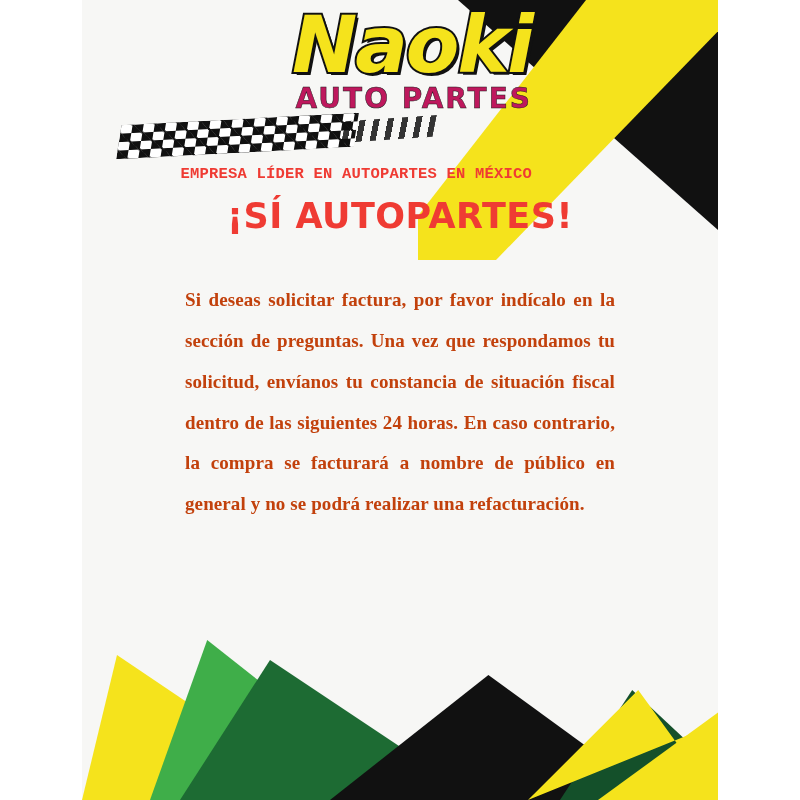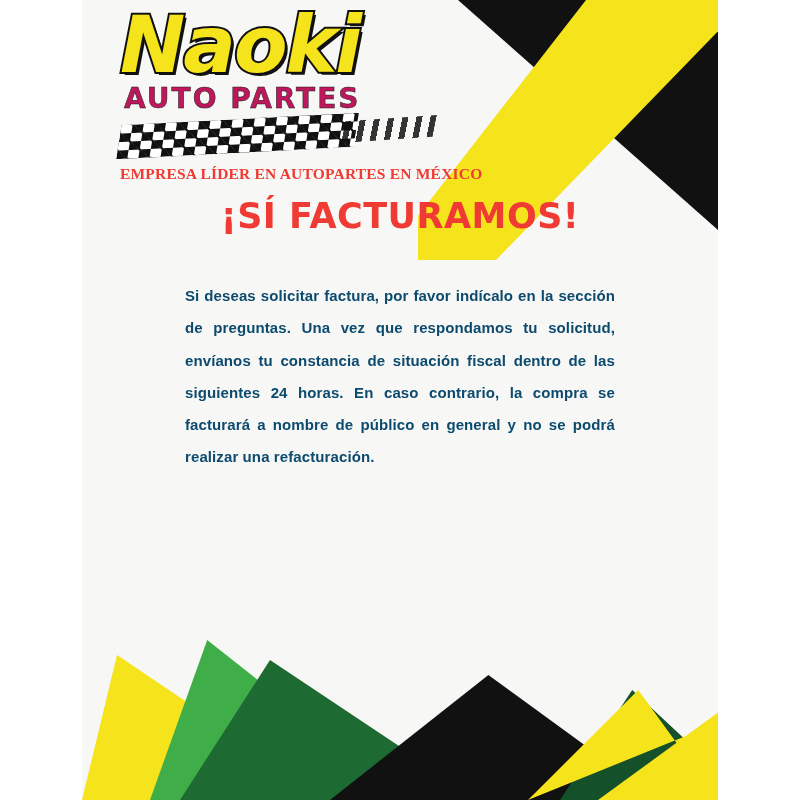--- a/index.html
+++ b/index.html
@@ -128,20 +128,21 @@
   }
 
   
   .header {
     position: absolute;
     top: 0;
     left: 82px;
     width: 450px;
     z-index: 20;
     padding-top: 6px;
+    text-align: right;
   }
   .brand {
     position: relative;
     margin-left: 38px;
     font-family: "DejaVu Sans", sans-serif;
     font-size: 78px;
     font-weight: bold;
     font-style: italic;
     letter-spacing: -2px;
     line-height: 1;
@@ -186,21 +187,21 @@
       to right,
       #111 0 6px,
       transparent 6px 14px
     );
     transform: skewX(-15deg) rotate(-4deg);
     opacity: 0.85;
   }
   .tagline {
     margin-left: 38px;
     margin-top: 12px;
-    font-family: Liberation Serif, serif;
+    font-family: Liberation Mono, monospace;
     font-size: 15.5px;
     font-weight: bold;
     color: #ef3b33;
     letter-spacing: 0.2px;
     white-space: nowrap;
   }
 
   
   .content {
     position: absolute;
@@ -214,25 +215,25 @@
     font-family: "DejaVu Sans", sans-serif;
     font-size: 35px;
     font-weight: bold;
     color: #ef3b33;
     letter-spacing: 0.5px;
     margin: 0;
   }
   .body-text {
     margin: 44px auto 0;
     width: 430px;
-    font-family: Liberation Sans, sans-serif;
-    font-size: 15px;
+    font-family: Liberation Serif, serif;
+    font-size: 19px;
     font-weight: bold;
     line-height: 2.15;
-    color: #0c4a6e;
+    color: #c2410c;
     text-align: justify;
     text-justify: inter-word;
     letter-spacing: 0.1px;
   }
 </style>
 </head>
 <body>
 
 <div class="poster">
 
@@ -241,21 +242,21 @@
 
   <div class="header">
     <div class="brand">Naoki</div>
     <div class="subbrand">AUTO PARTES</div>
     <div class="flag"></div>
     <div class="flag-tail"></div>
     <div class="tagline">EMPRESA LÍDER  EN AUTOPARTES EN MÉXICO</div>
   </div>
 
   <div class="content">
-    <div class="headline">¡SÍ FACTURAMOS!</div>
+    <div class="headline">¡SÍ AUTOPARTES!</div>
     <div class="body-text">Si deseas solicitar factura, por favor indícalo en la sección de preguntas. Una vez que respondamos tu solicitud, envíanos tu constancia de situación fiscal dentro de las siguientes 24 horas. En caso contrario, la compra se facturará a nombre de público en general y no se podrá realizar una refacturación.</div>
   </div>
 
   <div class="bottom-zone">
     <div class="b-shape b-yellow-left"></div>
     <div class="b-shape b-green-left"></div>
     <div class="b-shape b-darkgreen-left"></div>
     <div class="b-shape b-black-mid"></div>
     <div class="b-shape b-darkgreen-right"></div>
     <div class="b-shape b-yellow-right"></div>

